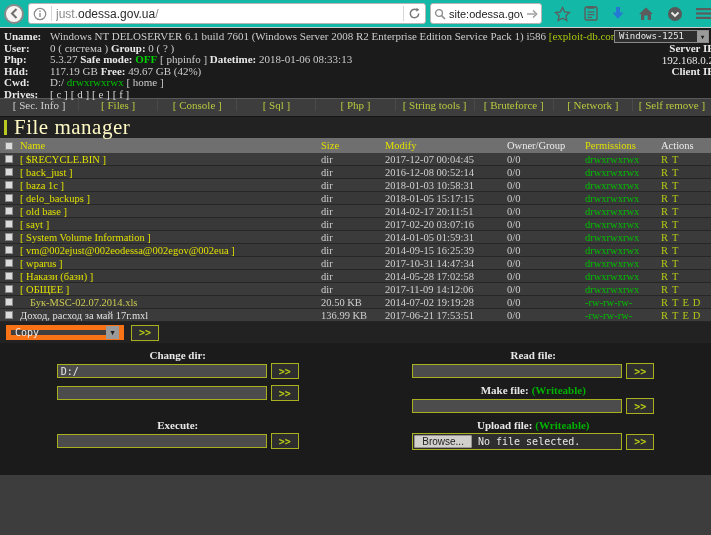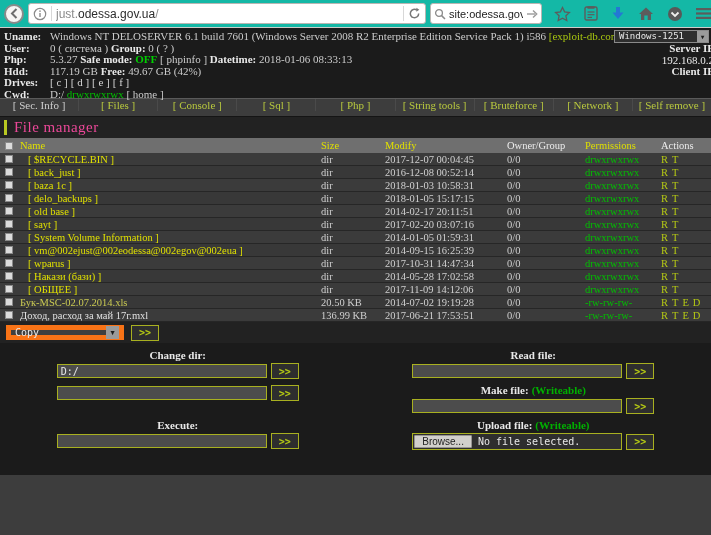--- a/index.html
+++ b/index.html
@@ -49,39 +49,39 @@
   .navbar { height:19px; background:#3d3d3d; border-top:1px solid #5a5a5a; border-bottom:1px solid #151515;
             display:flex; align-items:flex-start; }
   .nav-tab { flex:1; text-align:center; font-size:11px; color:#b9c93e; border-left:1px solid #4a4a4a;
              white-space:nowrap; overflow:hidden; }
   .nav-tab:first-child { border-left:none; }
   .nav-muted { color:#cfcfcf; }
 
   
   .section-title { height:21px; background:#222; display:flex; align-items:center; }
   .fm-bar { width:3px; height:15px; background:#b9c922; margin:0 7px 0 4px; }
-  .fm-title { font-size:15px; color:#ec4899; letter-spacing:0.5px; }
+  .fm-title { font-size:21px; color:#fef9c3; letter-spacing:0.5px; }
 
   .ftable { background:#222; font-size:10.5px; color:#d0d0d0; }
   .thead { height:15px; background:#6f6f6f; display:flex; align-items:center; }
   .thead .hy { color:#e0e000; }
   .thead .hw { color:#ececec; }
   .frow { height:13px; display:flex; align-items:center; background:#3b3b3b;
           border-bottom:1px solid #262626; white-space:nowrap; }
   .frow.alt { background:#383838; }
   .col-check { width:20px; padding-left:5px; flex:0 0 auto; display:flex; align-items:center; }
   .cbox { width:8px; height:8px; background:#dcdcdc; border:1px solid #8a8a8a; }
   .col-name { flex:1; overflow:hidden; }
   .col-size { width:64px; flex:0 0 auto; }
   .col-modify { width:122px; flex:0 0 auto; }
   .col-owner { width:78px; flex:0 0 auto; }
   .col-perm { width:76px; flex:0 0 auto; }
   .col-actions { width:50px; flex:0 0 auto; }
-  .name-dir { color:#e0e000;margin-left:8px; }
-  .name-file-yellow { color:#caca52; }
+  .name-dir { color:#e0e000; }
+  .name-file-yellow { color:#caca52;margin-left:10px; }
   .name-file-white { color:#e0e0e0; }
   .perm-green { color:#00c000; }
   .act-letter { color:#b4c814; margin-right:4px; }
 
   .copy-row { height:21px; background:#222; display:flex; align-items:center; padding-left:6px; gap:7px; }
   .select-fake { width:118px; height:15px; border:5px solid #f97316; background:#3f3f3f;
                  display:flex; align-items:center; font-family:"DejaVu Sans Mono", monospace;
                  font-size:10px; color:#e8e8e8; padding-left:4px;gap:44px; }
   .select-fake .arr { margin-left:auto; width:13px; height:13px; background:#9a9a9a; color:#1d1d1d;
                       font-size:7px; display:flex; align-items:center; justify-content:center; }
@@ -204,26 +204,26 @@
       <span>[ phpinfo ]</span>
       <span class="b">Datetime:</span>
       <span>2018-01-06 08:33:13</span>
     </div>
     <div class="info-line">
       <span class="ilabel">Hdd:</span><span>117.19 GB</span>
       <span class="b">Free:</span>
       <span>49.67 GB (42%)</span>
     </div>
     <div class="info-line">
-      <span class="ilabel">Drives:</span><span><span class="drive-link">[ c ]</span><span class="drive-link">[ d ]</span><span class="drive-link">[ e ]</span><span class="drive-link">[ f ]</span></span>
-    </div>
-    <div class="info-line">
       <span class="ilabel">Cwd:</span><span>D:/</span>
       <span class="lnk-green">drwxrwxrwx</span>
       <span>[ home ]</span>
+    </div>
+    <div class="info-line">
+      <span class="ilabel">Drives:</span><span><span class="drive-link">[ c ]</span><span class="drive-link">[ d ]</span><span class="drive-link">[ e ]</span><span class="drive-link">[ f ]</span></span>
     </div>
     <div class="info-right">
       <div class="charset-select">
         <span>Windows-1251</span>
         <span class="arr">▼</span>
       </div>
       <div class="ip-line b">Server IP</div>
       <div class="ip-line">192.168.0.2</div>
       <div class="ip-line b">Client IP</div>
     </div>

